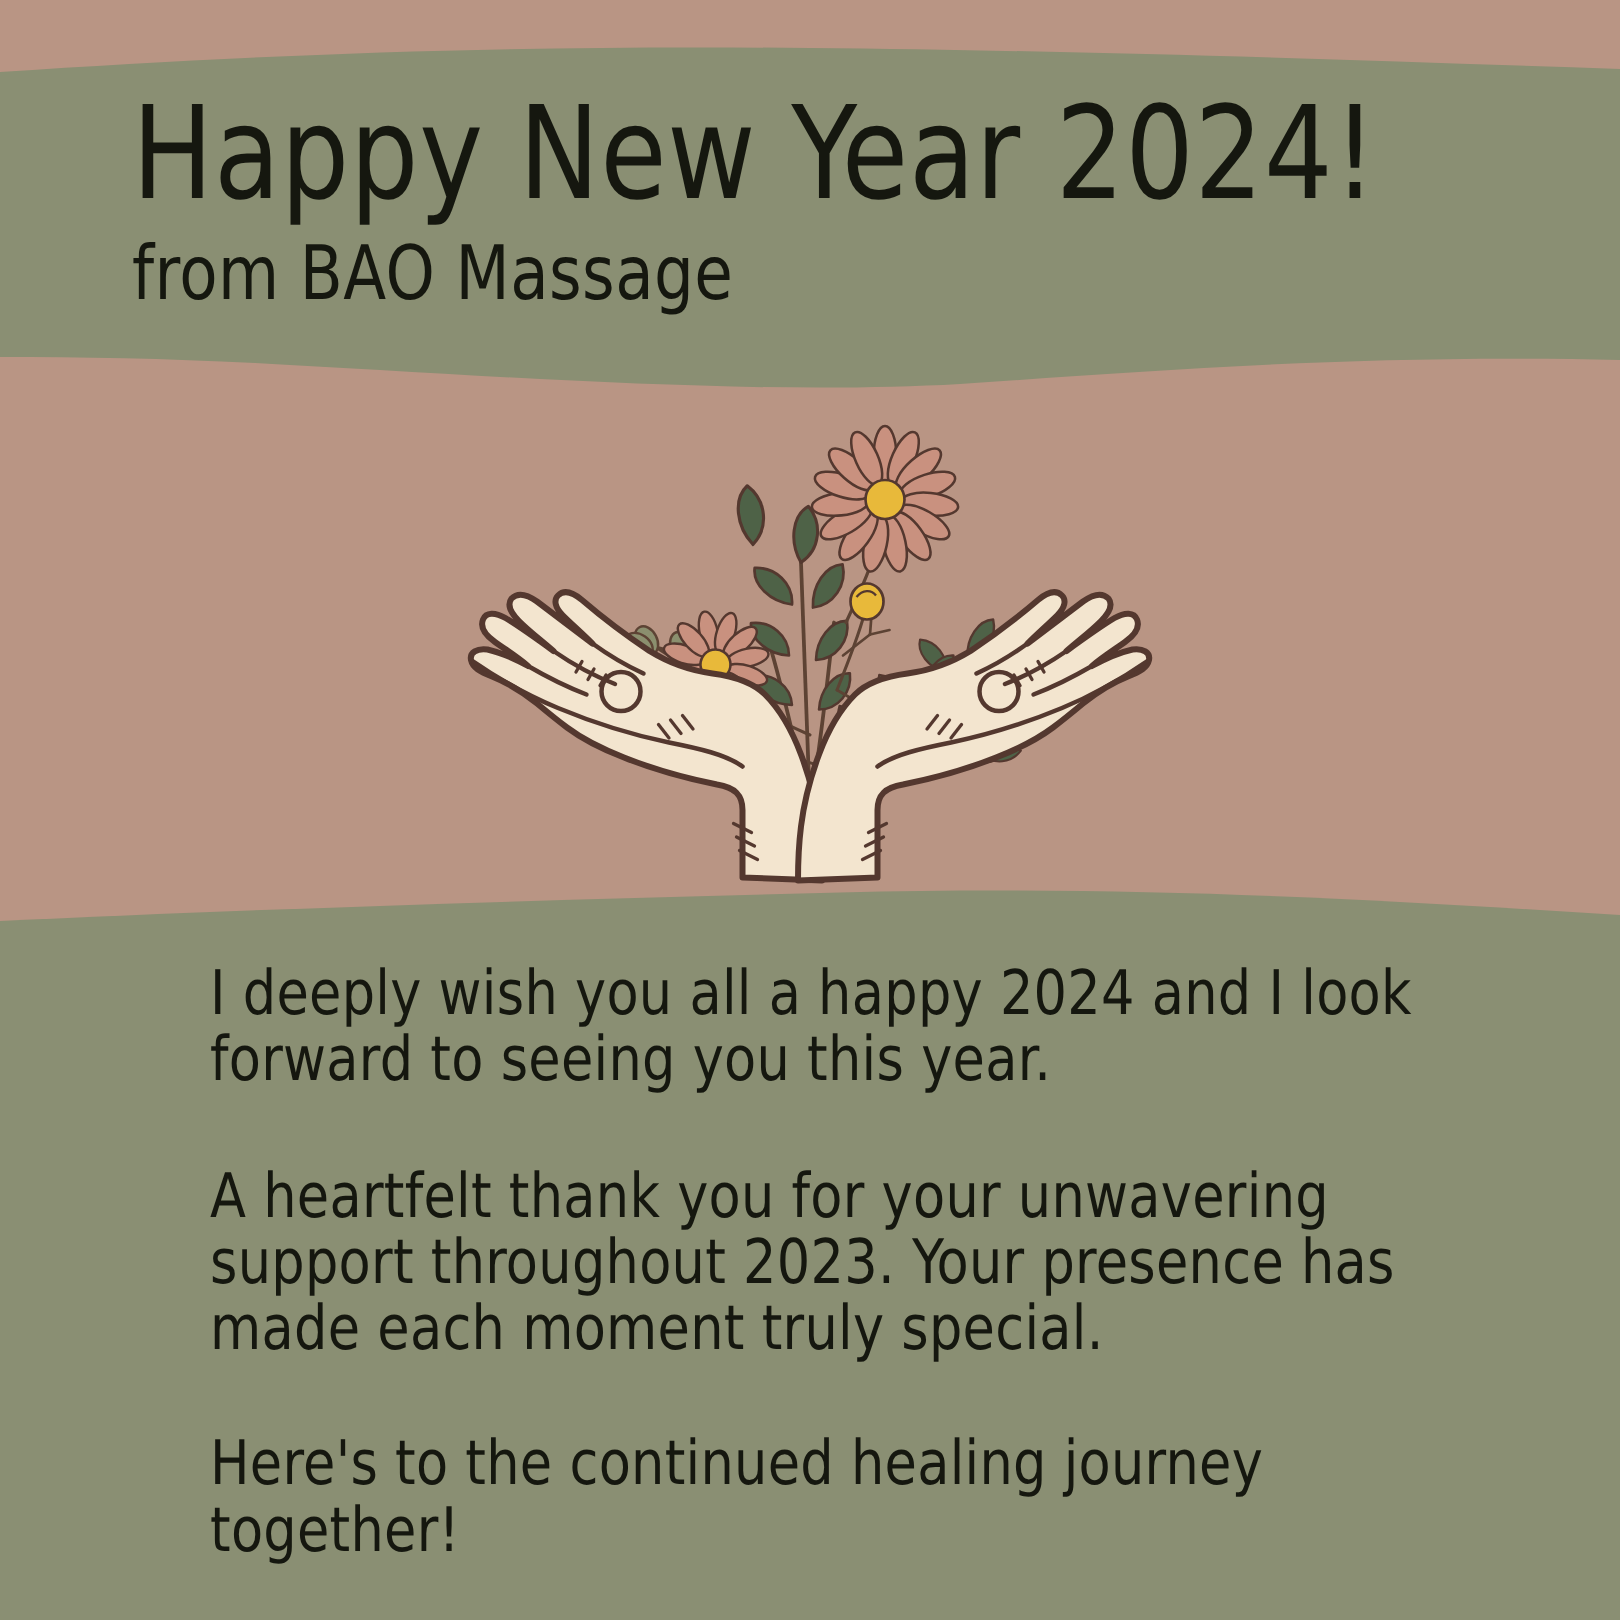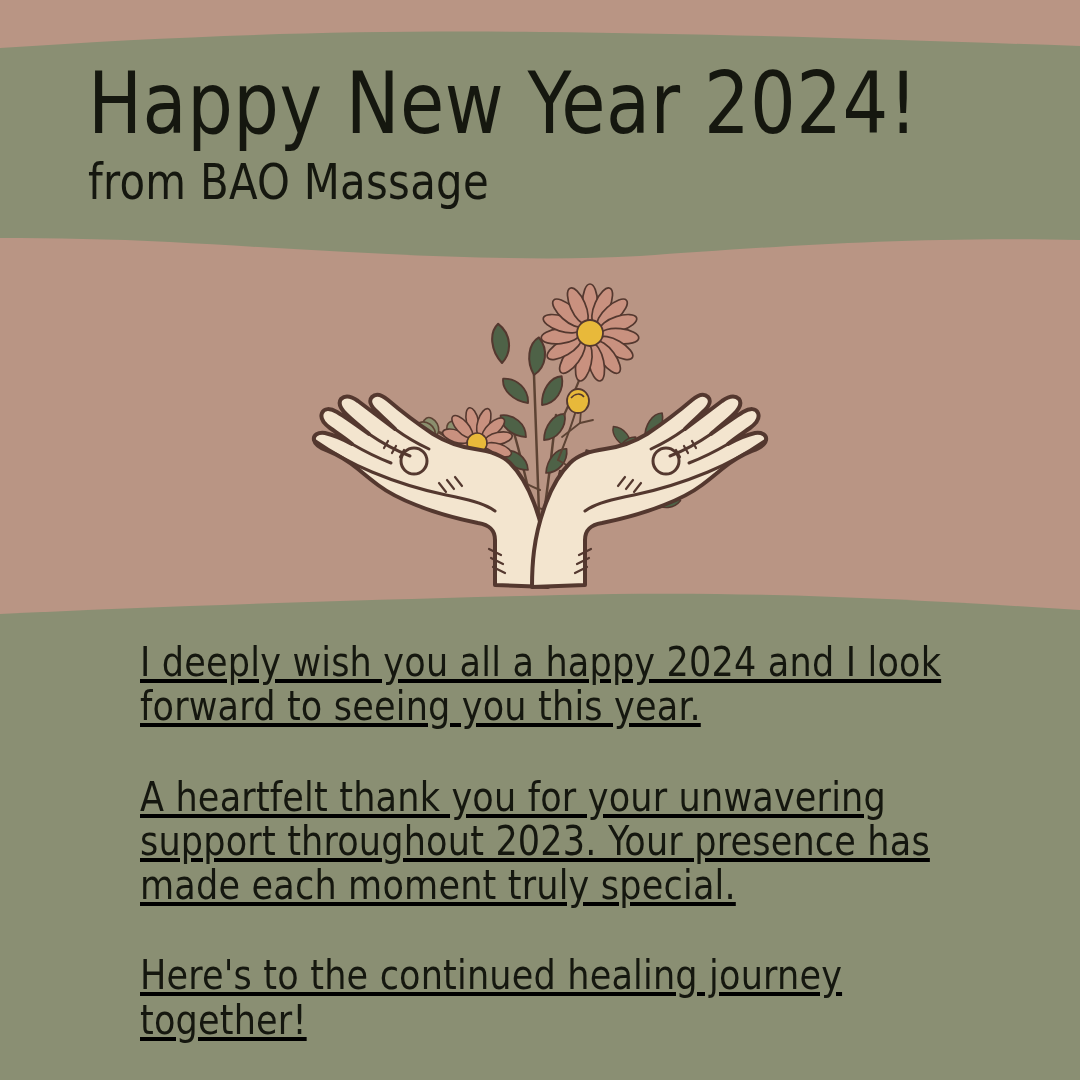--- a/index.html
+++ b/index.html
@@ -78,21 +78,20 @@
   }
   #illustration svg { display: block; width: 100%; height: 100%; }
 
   
   #body-copy {
     position: absolute;
     left: 140px;
     top: 640px;
     width: 850px;
     z-index: 5;
-    text-decoration: underline;
   }
   .para {
     font-family: "Liberation Sans Narrow", "DejaVu Sans Condensed", "Liberation Sans", sans-serif;
     font-size: 41px;
     font-weight: 400;
     line-height: 1.08;
     color: #15170f;
     margin: 0 0 46px 0;
     letter-spacing: 0.2px;
     transform: scaleX(0.95);

